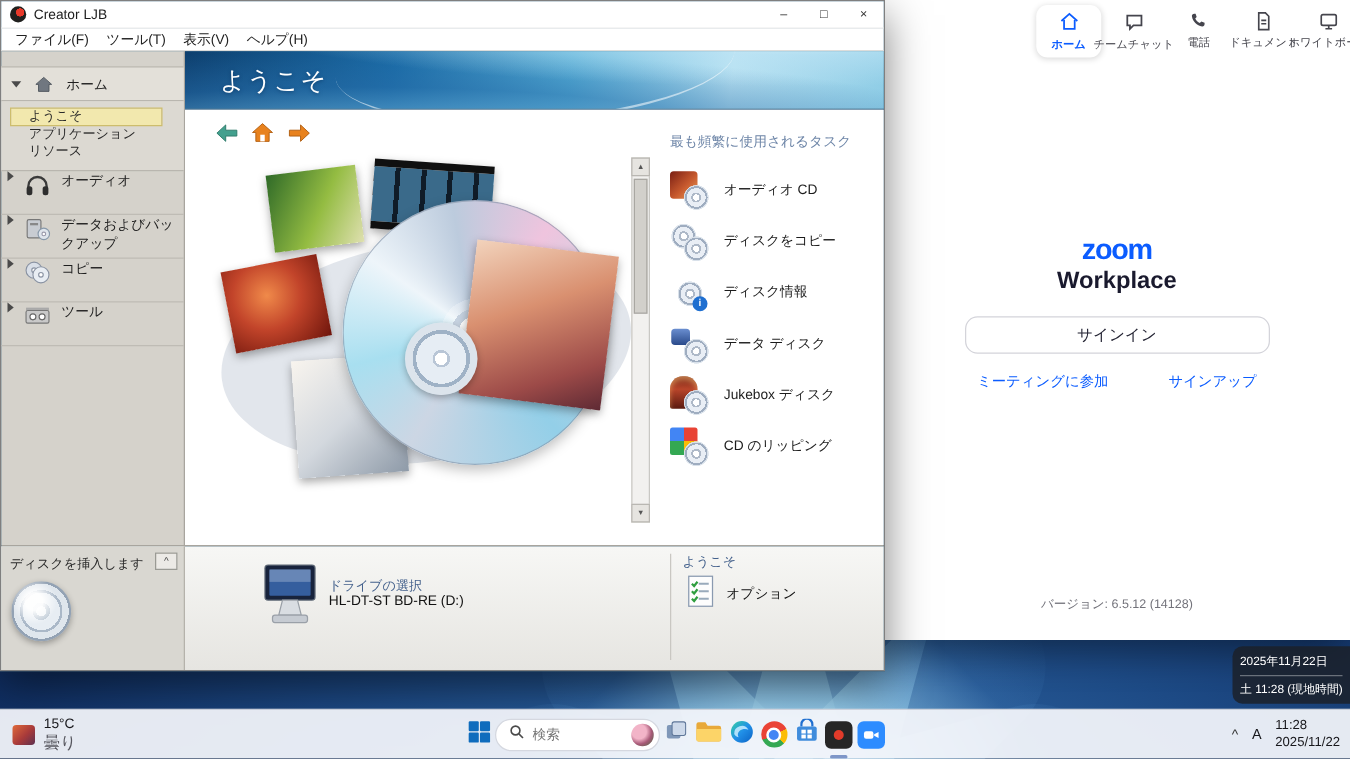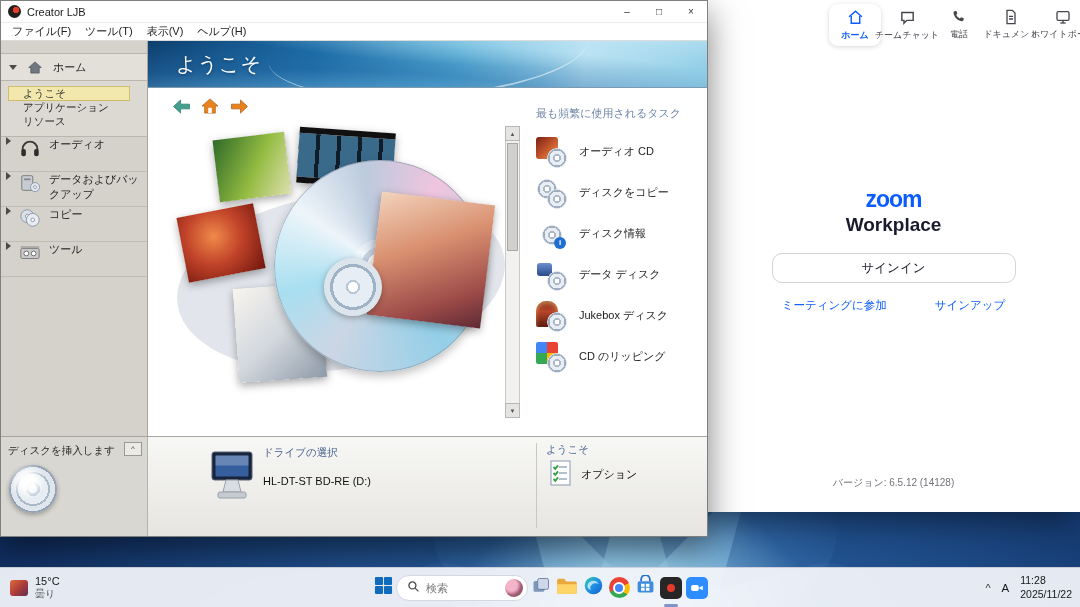--- a/index.html
+++ b/index.html
@@ -146,42 +146,42 @@
   .cb-insert { position:absolute; left:7px; top:7px; font-size:10.5px; color:#2a2a2a; }
   .cb-collapse { position:absolute; right:5px; top:5px; width:18px; height:14px;
     border:1px solid #9a9a94; background:#eceae6; font-size:8px; line-height:12px;
     text-align:center; color:#444; }
   .cb-cd { position:absolute; left:8px; top:28px; width:48px; height:48px; border-radius:50%;
     background:
       radial-gradient(circle at 38% 34%, rgba(255,255,255,0.95) 0 16%, rgba(255,255,255,0) 42%),
       radial-gradient(circle, #f2f5f8 0 4px, #bcc8d4 4px 7px, #e7edf3 7px 15px, #aab8c8 15px 17px, #dfe6ed 17px 22px, #93a2b4 22px 24px);
     box-shadow:0 2px 5px rgba(0,0,0,0.3); }
   .cb-monitor { position:absolute; left:208px; top:13px; }
-  .cb-drive-label { position:absolute; left:262px; top:9px; font-size:10.5px; color:#44618c;text-align:center; }
+  .cb-drive-label { position:absolute; left:262px; top:25px; font-size:10.5px; color:#44618c;text-align:center; }
   .cb-drive-name { position:absolute; left:262px; top:38px; font-size:11px; color:#111; }
   .cb-sep { position:absolute; left:535px; top:6px; bottom:8px; width:1px; background:#c9c7c2; }
   .cb-welcome-label { position:absolute; left:545px; top:6px; font-size:10.5px; color:#44618c; }
   .cb-opt-ic { position:absolute; left:545px; top:22px; }
   .cb-opt-label { position:absolute; left:580px; top:30px; font-size:11px; color:#111; }
 
   
   .dt-widget { position:absolute; right:0; bottom:44px; width:94px;
     background:rgba(28,32,40,0.84); border-radius:8px 0 0 8px; color:#fff; padding:6px 6px 5px; }
   .dtw-date, .dtw-time { font-size:9.5px; white-space:nowrap; }
   .dtw-sep { height:1px; background:rgba(255,255,255,0.35); margin:4px 0; }
 
   
   .taskbar { position:absolute; left:0; right:0; bottom:0; height:40px;
     background:rgba(242,244,250,0.94); border-top:1px solid rgba(110,120,140,0.25);padding-left:13px; }
   .tb-weather { position:absolute; left:0; top:0; bottom:0; display:flex; align-items:center;
     gap:7px; padding:0 12px 0 10px; }
   .tb-weather-ic { width:18px; height:16px; border-radius:3px; flex:none;
     background:linear-gradient(135deg,#e06a3a 0%,#a83a3a 55%,#5c3050 100%); }
   .tb-wx-temp { font-size:11px; color:#17171b; line-height:1.2; }
-  .tb-wx-cond { font-size:10px; color:#56565e; line-height:1.2; }
+  .tb-wx-cond { font-size:13px; color:#56565e; line-height:1.2; }
   .tb-center { position:absolute; left:50%; top:0; bottom:0; transform:translateX(-50%);
     display:flex; align-items:center; gap:0; }
   .tb-btn { width:26px; height:26px; display:flex; align-items:center; justify-content:center;
     position:relative; border-radius:4px; }
   .tb-active::after { content:""; position:absolute; bottom:-6px; left:50%; transform:translateX(-50%);
     width:14px; height:3px; border-radius:2px; background:#7e96c8; }
   .tb-search { width:132px; height:26px; border-radius:13px; background:#fff;
     border:1px solid #d5d8e0; display:flex; align-items:center; gap:6px; padding:0 4px 0 10px; }
   .tb-search input { border:0; outline:0; background:transparent; width:70px; font-size:11px;
     color:#333; font-family:inherit; }
@@ -468,20 +468,25 @@
             <g stroke="#2f9e3f" stroke-width="1.8" fill="none">
               <path d="M7.5 8 l1.8 1.8 L12 6.4"></path>
               <path d="M7.5 14 l1.8 1.8 L12 12.4"></path>
               <path d="M7.5 20 l1.8 1.8 L12 18.4"></path>
             </g>
           </svg></span>
       <span class="cb-opt-label">オプション</span>
     </div>
   </div>
 
+  <div class="dt-widget">
+    <div class="dtw-date">2025年11月22日</div>
+    <div class="dtw-sep"></div>
+    <div class="dtw-time">土 11:28 (現地時間)</div>
+  </div>
 
   <div class="taskbar">
     <div class="tb-weather">
       <span class="tb-weather-ic"></span>
       <span>
         <div class="tb-wx-temp">15°C</div>
         <div class="tb-wx-cond">曇り</div>
       </span>
     </div>
 

